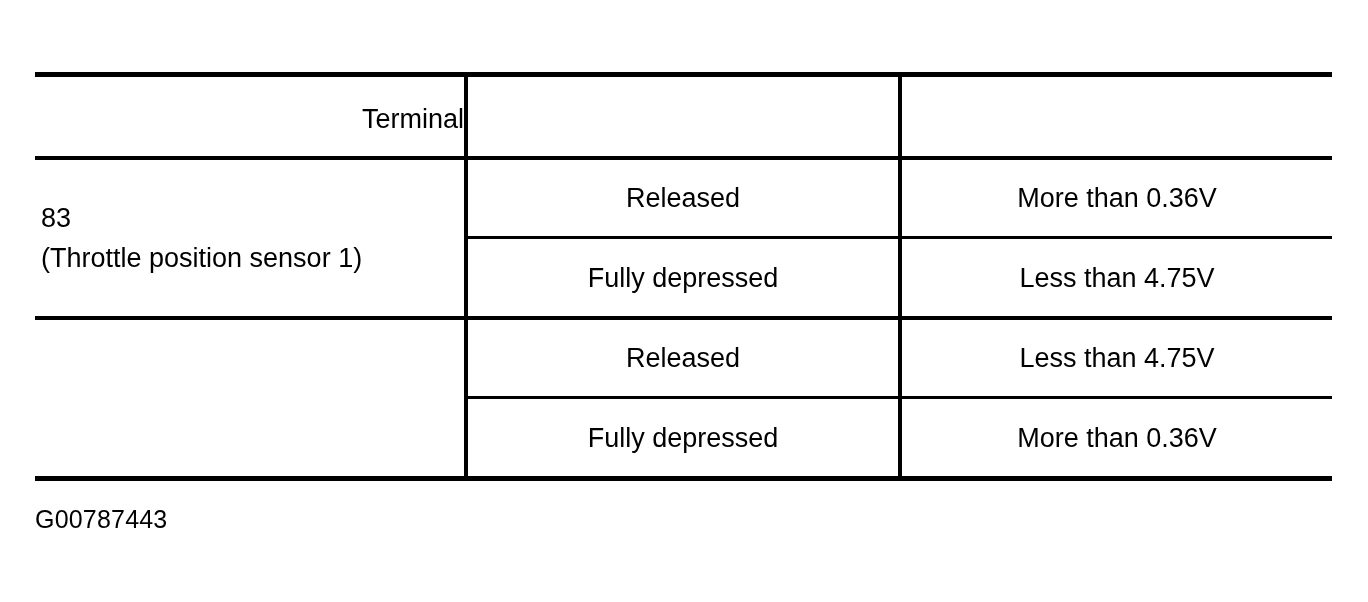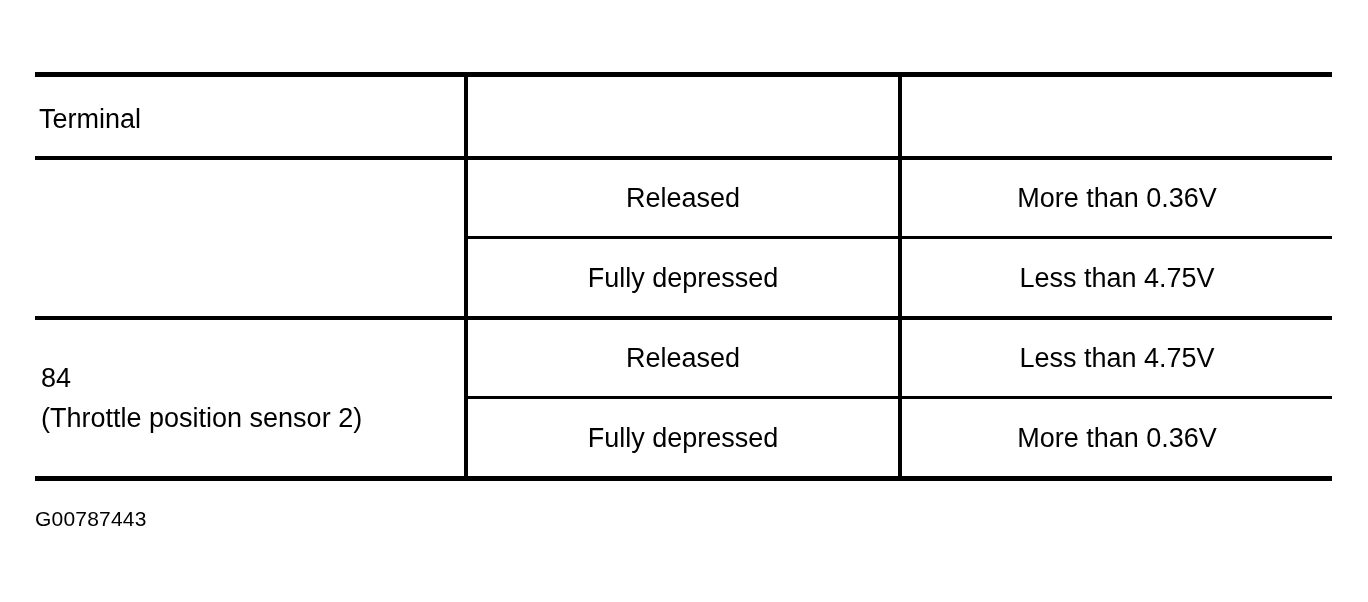--- a/index.html
+++ b/index.html
@@ -77,21 +77,21 @@
   }
   .cell.center {
     text-align: center;
   }
   .cell.left {
     text-align: left;
   }
 
   
   .c-term-hdr { left: 4px;   top: 5px;   width: 425px; height: 83px;
-                display: flex; align-items: center; justify-content: flex-start; }
+                display: flex; align-items: center; justify-content: flex-end; }
   .c-ped-hdr  { left: 433px; top: 5px;   width: 430px; height: 79px;
                 display: flex; align-items: center; justify-content: center; }
   .c-volt-hdr { left: 867px; top: 5px;   width: 430px; height: 79px;
                 display: flex; align-items: center; justify-content: center; }
 
   
   .c-term-1 { left: 6px; top: 88px;  width: 420px; height: 156px;
               display: flex; align-items: center; }
   .c-term-2 { left: 6px; top: 248px; width: 420px; height: 156px;
               display: flex; align-items: center; }
@@ -114,21 +114,21 @@
     display: flex;
     align-items: center;
     justify-content: center;
   }
 
   
   .caption {
     position: absolute;
     left: 35px;
     top: 505px;
-    font-size: 21px;
+    font-size: 25px;
     line-height: 28px;
     letter-spacing: 0.2px;
   }
 </style>
 </head>
 <body>
 
 <div id="page">
 
   <div class="spec-table">
@@ -141,39 +141,39 @@
     <div class="subrule a"></div>
     <div class="subrule b"></div>
 
     <div class="vrule one"></div>
     <div class="vrule two"></div>
 
     <div class="cell center c-term-hdr">
       <span>Terminal</span>
     </div>
 
+    <div class="cell left c-term-1">
+      <span style="white-space: pre-line;">83
+(Throttle position sensor 1)</span>
+    </div>
 
     <div class="cell center c-ped-1">
       <span>Released</span>
     </div>
     <div class="cell center c-volt-1">
       <span>More than 0.36V</span>
     </div>
 
     <div class="cell center c-ped-2">
       <span>Fully depressed</span>
     </div>
     <div class="cell center c-volt-2">
       <span>Less than 4.75V</span>
     </div>
 
-    <div class="cell left c-term-2">
-      <span style="white-space: pre-line;">84
-(Throttle position sensor 2)</span>
-    </div>
 
     <div class="cell center c-ped-3">
       <span>Released</span>
     </div>
     <div class="cell center c-volt-3">
       <span>Less than 4.75V</span>
     </div>
 
     <div class="cell center c-ped-4">
       <span>Fully depressed</span>

